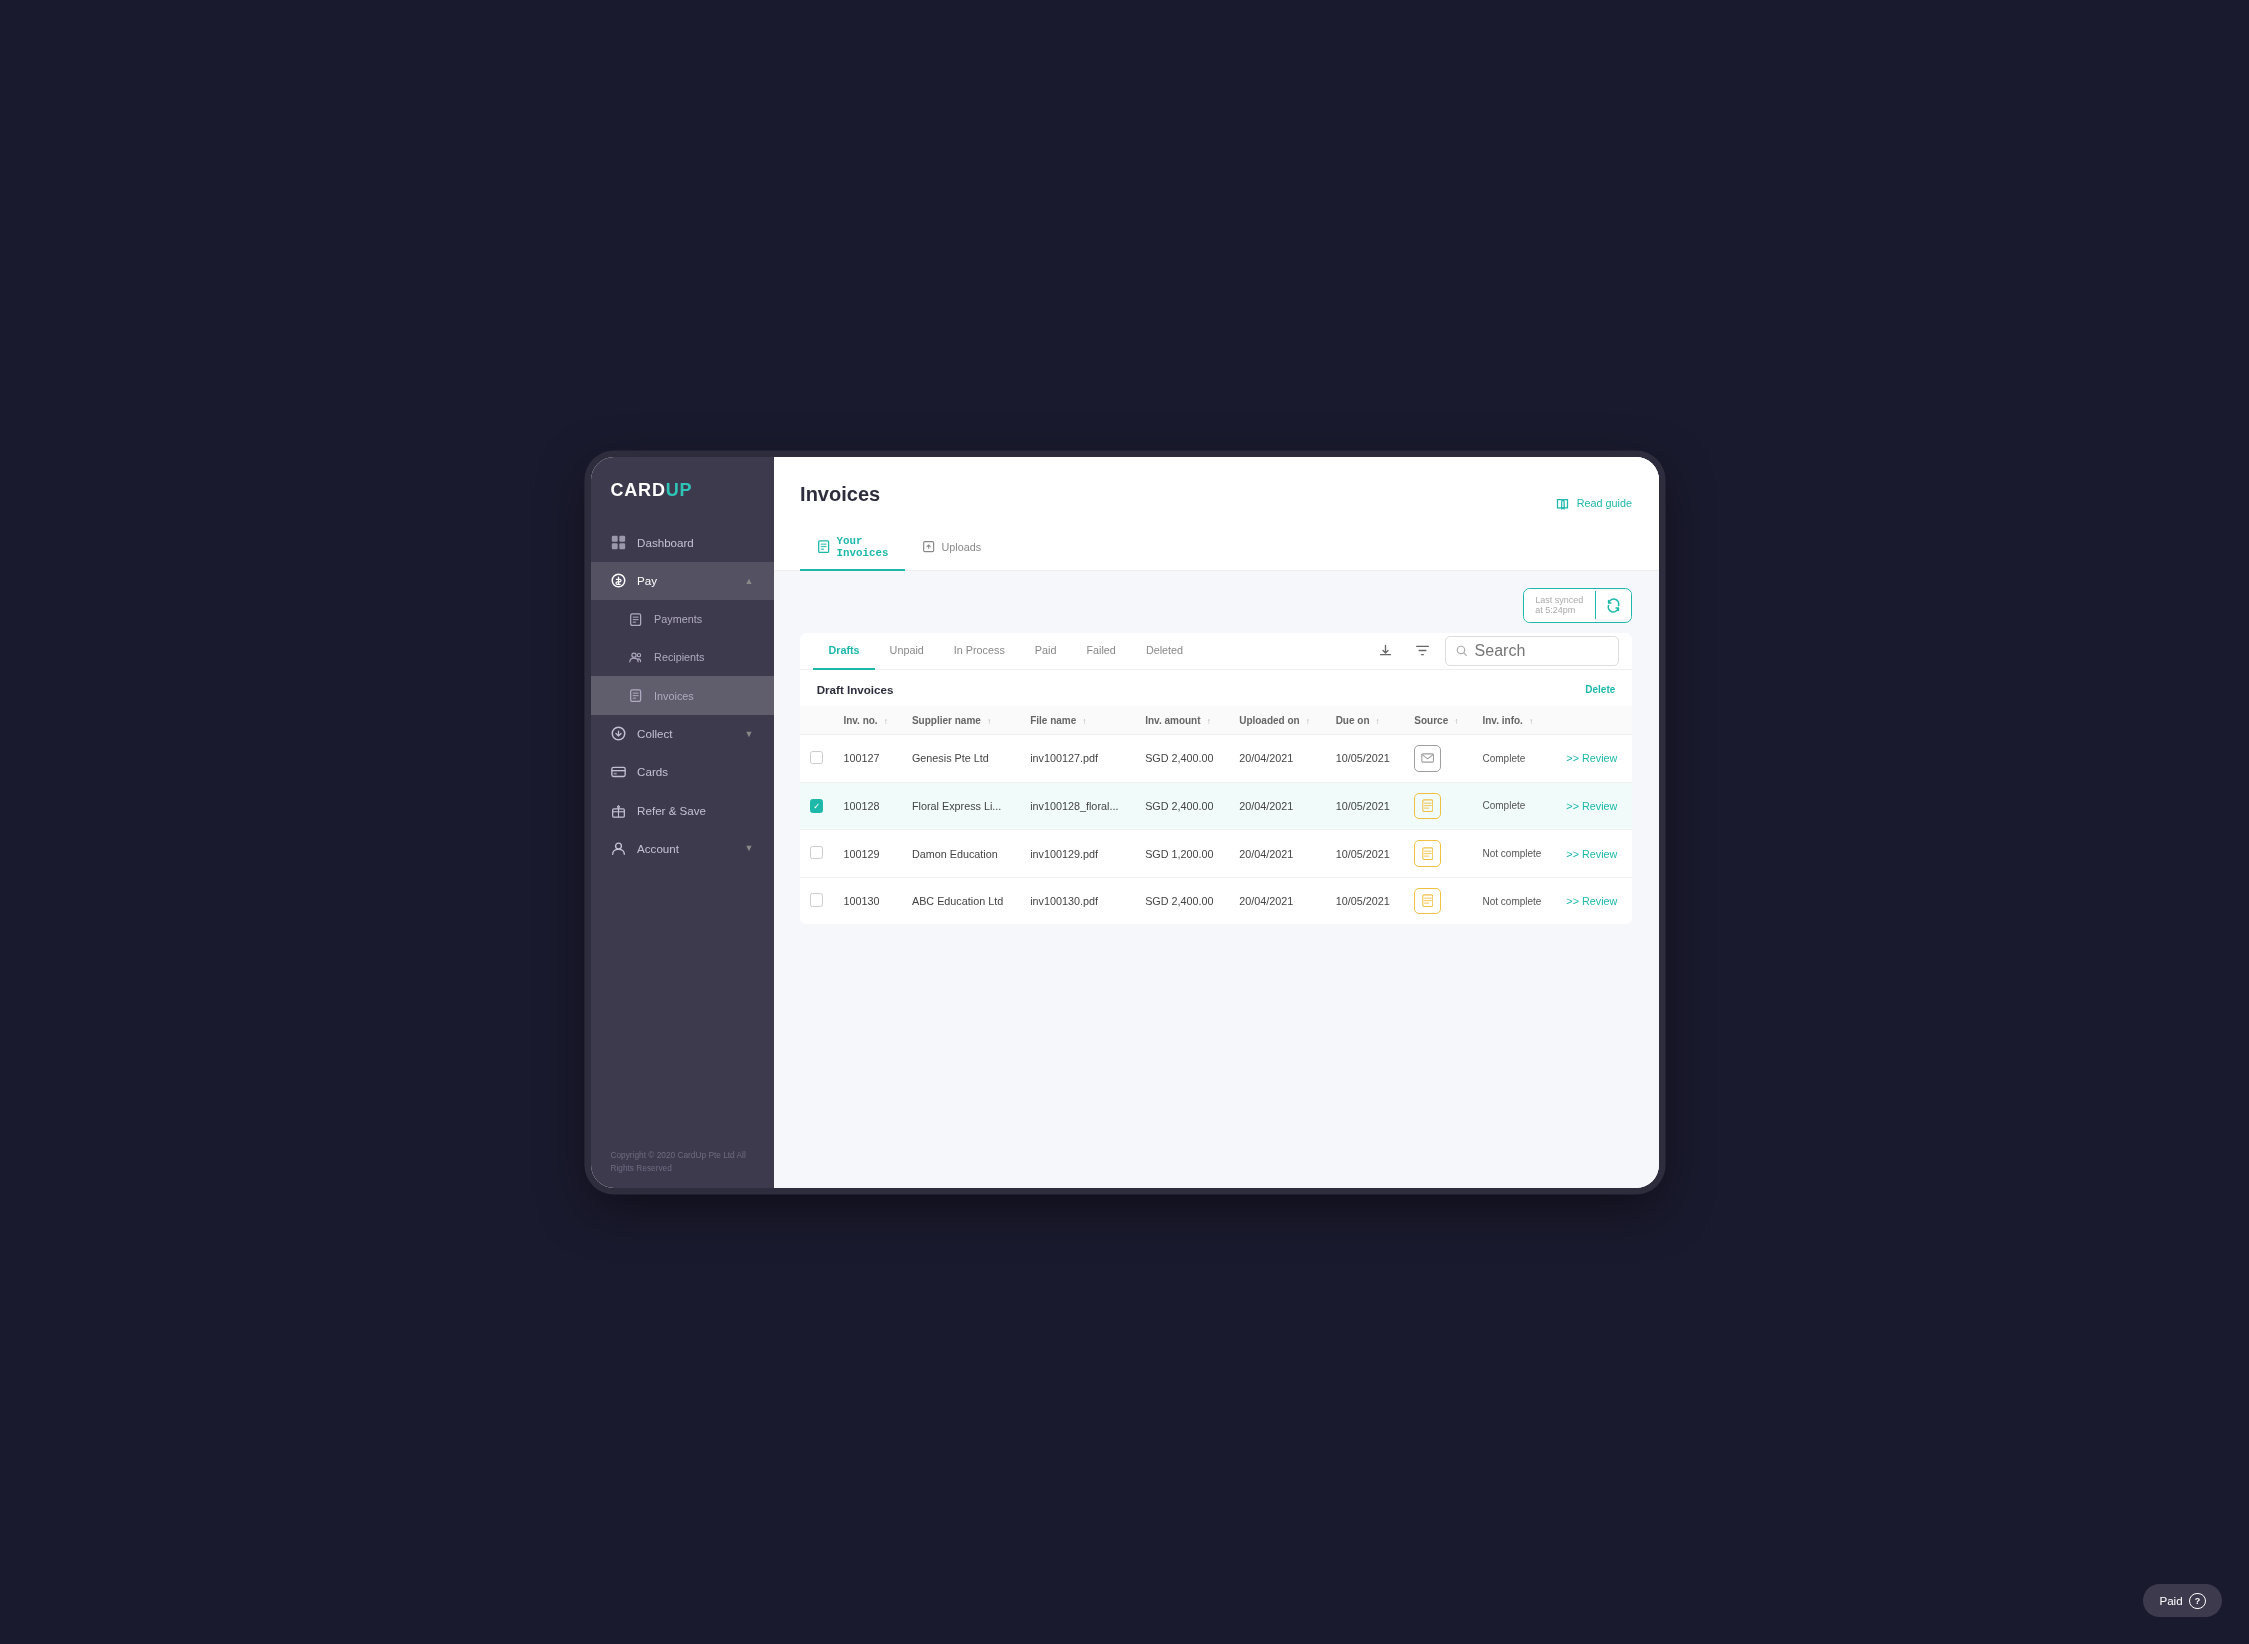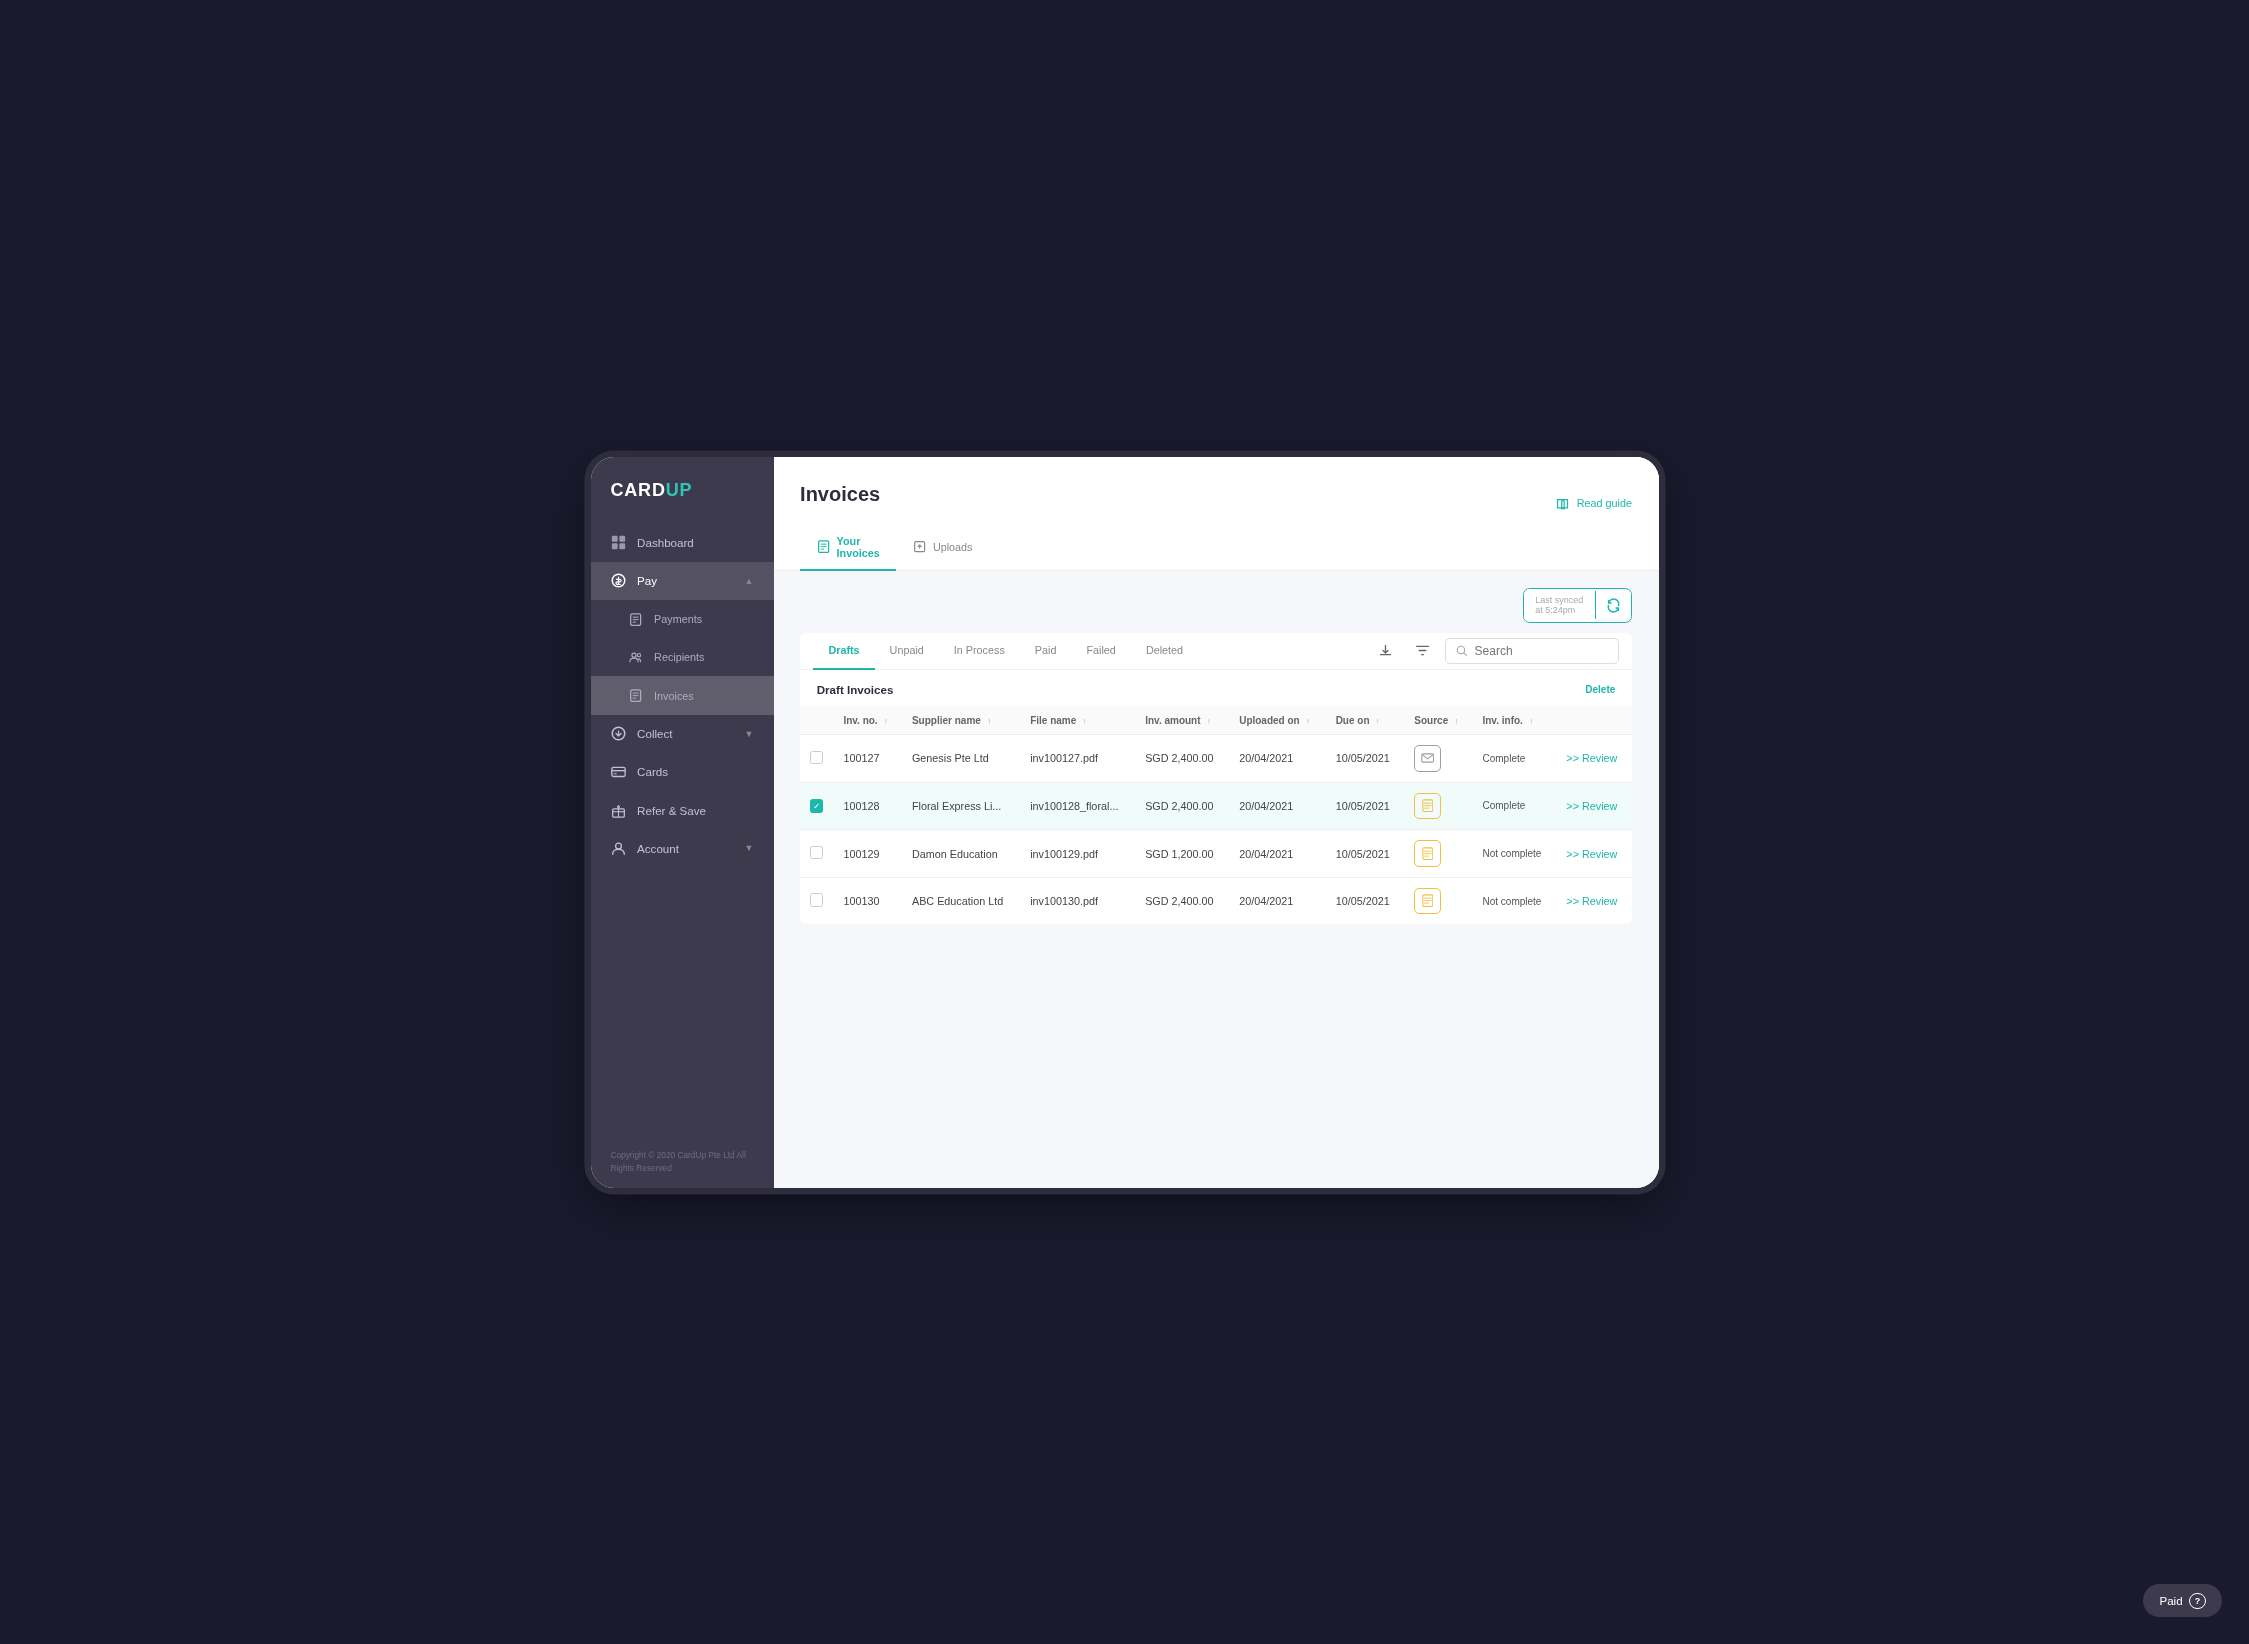--- a/index.html
+++ b/index.html
@@ -127,20 +127,21 @@
       font-size: 10.8px;
       color: #888;
       cursor: pointer;
       border-bottom: 2.5px solid transparent;
       margin-bottom: -0.8px;
     }
     .tab-item.active {
       color: #1db8aa;
       border-bottom-color: #1db8aa;
       font-weight: 600;
+      font-family: Liberation Mono, monospace;
     }
     
     .content {
       padding: 16.6px 26.6px;
       flex: 1;
       overflow-y: auto;
     }
     
     .sync-bar {
       display: flex;
@@ -220,21 +221,21 @@
       align-items: center;
       border: 0.8px solid #ddd;
       border-radius: 5px;
       padding: 5px 10px;
       gap: 6.6px;
       background: #fff;
     }
     .search-input {
       border: none;
       outline: none;
-      font-size: 12px;
+      font-size: 16px;
       color: #333;
       width: 133px;
     }
     
     .table-wrap {
       background: #fff;
       border-radius: 0 0 6.6px 6.6px;
       overflow: hidden;
     }
     .draft-header {

